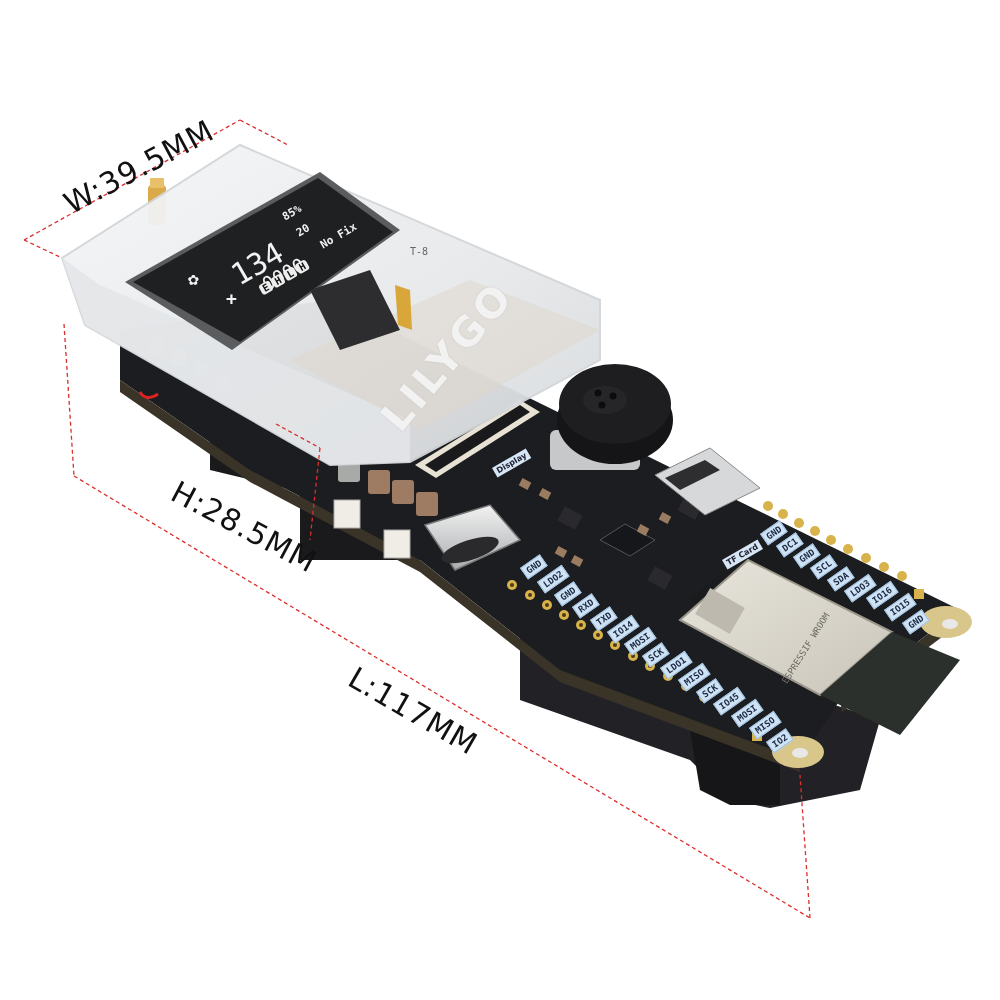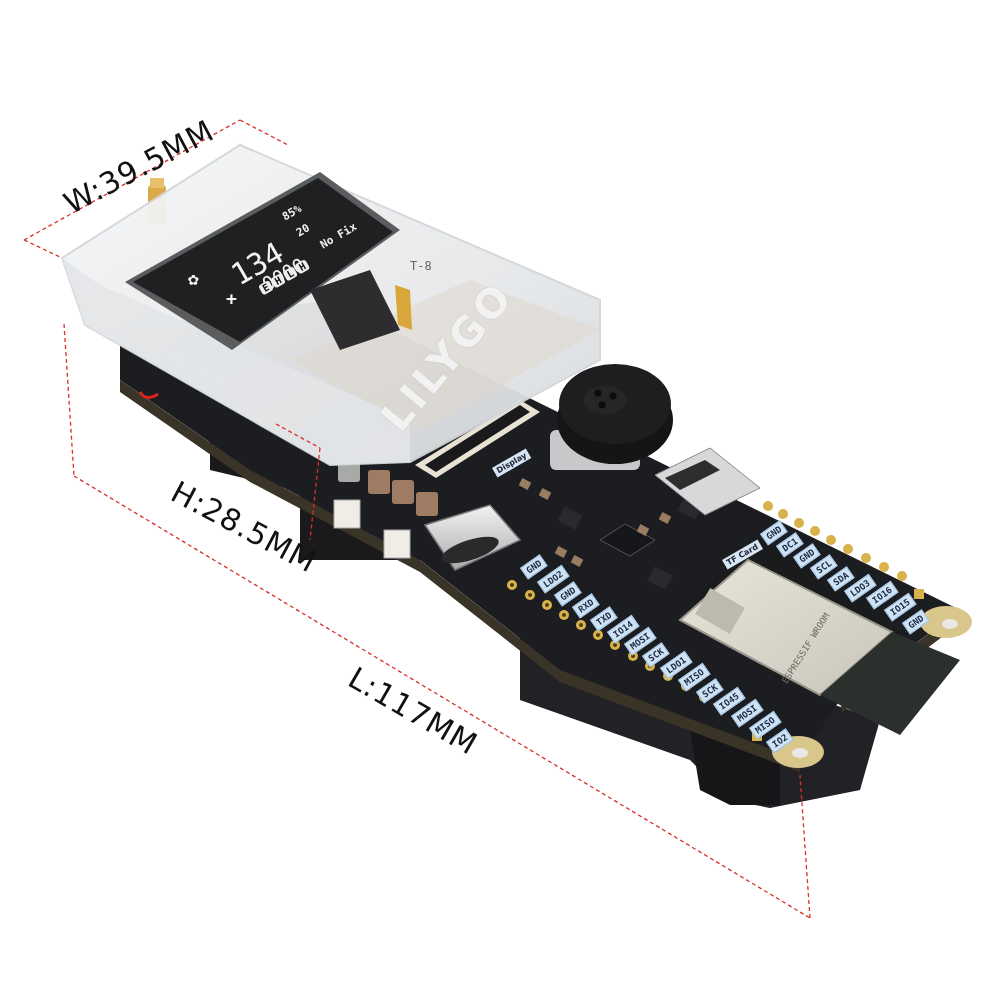--- a/index.html
+++ b/index.html
@@ -212,21 +212,21 @@
   <div class="oled-text" style="left:226px; top:288px; font-size:18px; font-weight:bold;">+</div>
 
   <div style="position:absolute; left:258px; top:286px; transform:rotate(-30deg); transform-origin:left top; display:flex; gap:2px;">
     <span style="background:#eee; color:#111; font-family:'DejaVu Sans Mono', monospace; font-size:10px; font-weight:bold; padding:0 3px; border-radius:3px;">E</span>
     <span style="background:#eee; color:#111; font-family:'DejaVu Sans Mono', monospace; font-size:10px; font-weight:bold; padding:0 3px; border-radius:3px;">H</span>
     <span style="background:#eee; color:#111; font-family:'DejaVu Sans Mono', monospace; font-size:10px; font-weight:bold; padding:0 3px; border-radius:3px;">L</span>
     <span style="background:#eee; color:#111; font-family:'DejaVu Sans Mono', monospace; font-size:10px; font-weight:bold; padding:0 3px; border-radius:3px;">H</span>
   </div>
 
   <div class="brand" style="left:372px; top:410px; transform:rotate(-50deg);">LILYGO</div>
-  <div class="oled-text" style="left:410px; top:246px; font-size:12px; color:#666;margin-top:13px;">T-8</div>
+  <div class="oled-text" style="left:410px; top:246px; font-size:10px; color:#666;">T-8</div>
 
   <div class="silk" style="left:492px; top:468px; transform:rotate(-30deg);">Display</div>
   <div class="silk" style="left:722px; top:560px; transform:rotate(-30deg);">TF Card</div>
   <div class="oled-text" style="left:780px; top:680px; font-size:9px; color:#6d6a63; transform:rotate(-58deg);">ESPRESSIF WROOM</div>
 
   <div class="pin-label" style="left:520px; top:568px; transform:rotate(-35deg);">GND</div>
   <div class="pin-label" style="left:537px; top:582px; transform:rotate(-35deg);">LDO2</div>
   <div class="pin-label" style="left:554px; top:595px; transform:rotate(-35deg);">GND</div>
   <div class="pin-label" style="left:572px; top:607px; transform:rotate(-35deg);">RXD</div>
   <div class="pin-label" style="left:590px; top:620px; transform:rotate(-35deg);">TXD</div>

